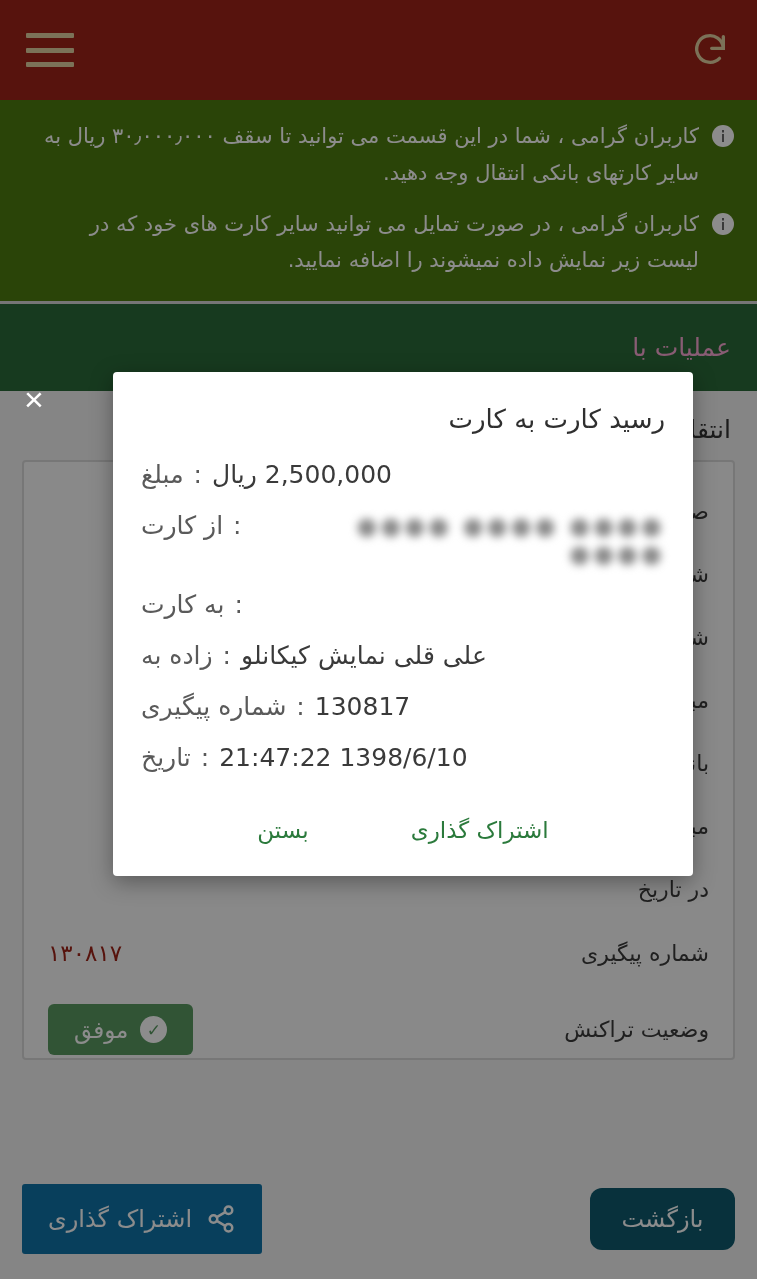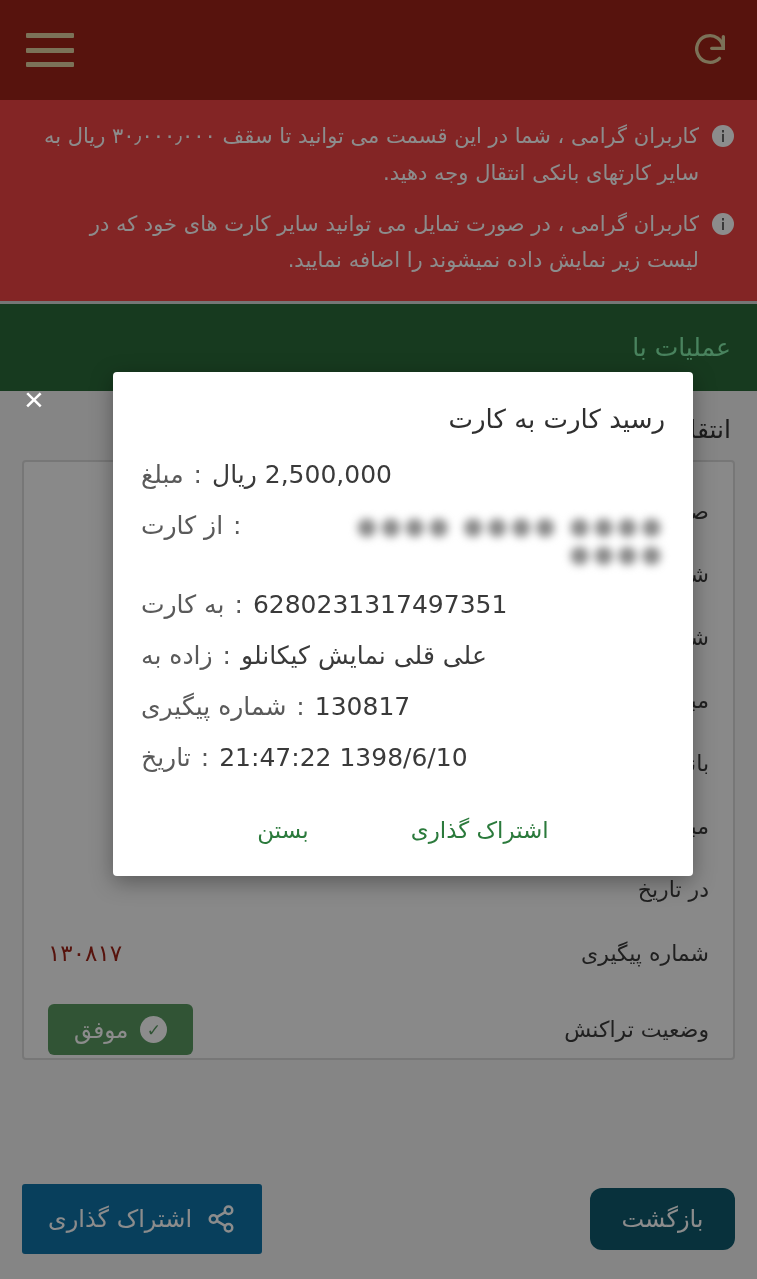--- a/index.html
+++ b/index.html
@@ -45,21 +45,21 @@
   }
   .refresh-icon {
     width: 42px; height: 42px;
     display: flex; align-items: center; justify-content: center;
     cursor: pointer;
   }
   .refresh-icon svg { width: 40px; height: 40px; }
 
   
   .notice-area {
-    background: #ef4444;
+    background: #4d7c0f;
     padding: 18px 22px 22px 38px;
     color: #ffffff;
   }
   .notice {
     display: flex;
     align-items: flex-start;
     gap: 12px;
     margin-bottom: 14px;
   }
   .notice:last-child { margin-bottom: 0; }
@@ -73,21 +73,21 @@
   .info-icon {
     flex: 0 0 auto;
     width: 24px; height: 24px;
     margin-top: 6px;
   }
   .info-icon svg { width: 24px; height: 24px; display: block; }
 
   
   .section-bar {
     background: #2b6b39;
-    color: #86efac;
+    color: #f9a8d4;
     height: 90px;
     display: flex;
     align-items: center;
     padding: 0 26px;
     font-size: 25px;
     border-top: 3px solid #d8d8d8;
   }
 
   
   .body-area {
@@ -359,21 +359,20 @@
       <span class="m-label">مبلغ</span>
     </div>
 
     <div class="modal-row">
       <span class="blurred">●●●● ●●●● ●●●● ●●●●</span>
       <span class="m-colon">:</span>
       <span class="m-label">از کارت</span>
     </div>
 
     <div class="modal-row">
-      <span class="m-value">6280231317497351</span>
       <span class="m-colon">:</span>
       <span class="m-label">به کارت</span>
     </div>
 
     <div class="modal-row">
       <span class="m-value">علی  قلی  نمایش کیکانلو</span>
       <span class="m-colon">:</span>
       <span class="m-label">زاده به</span>
     </div>
 

